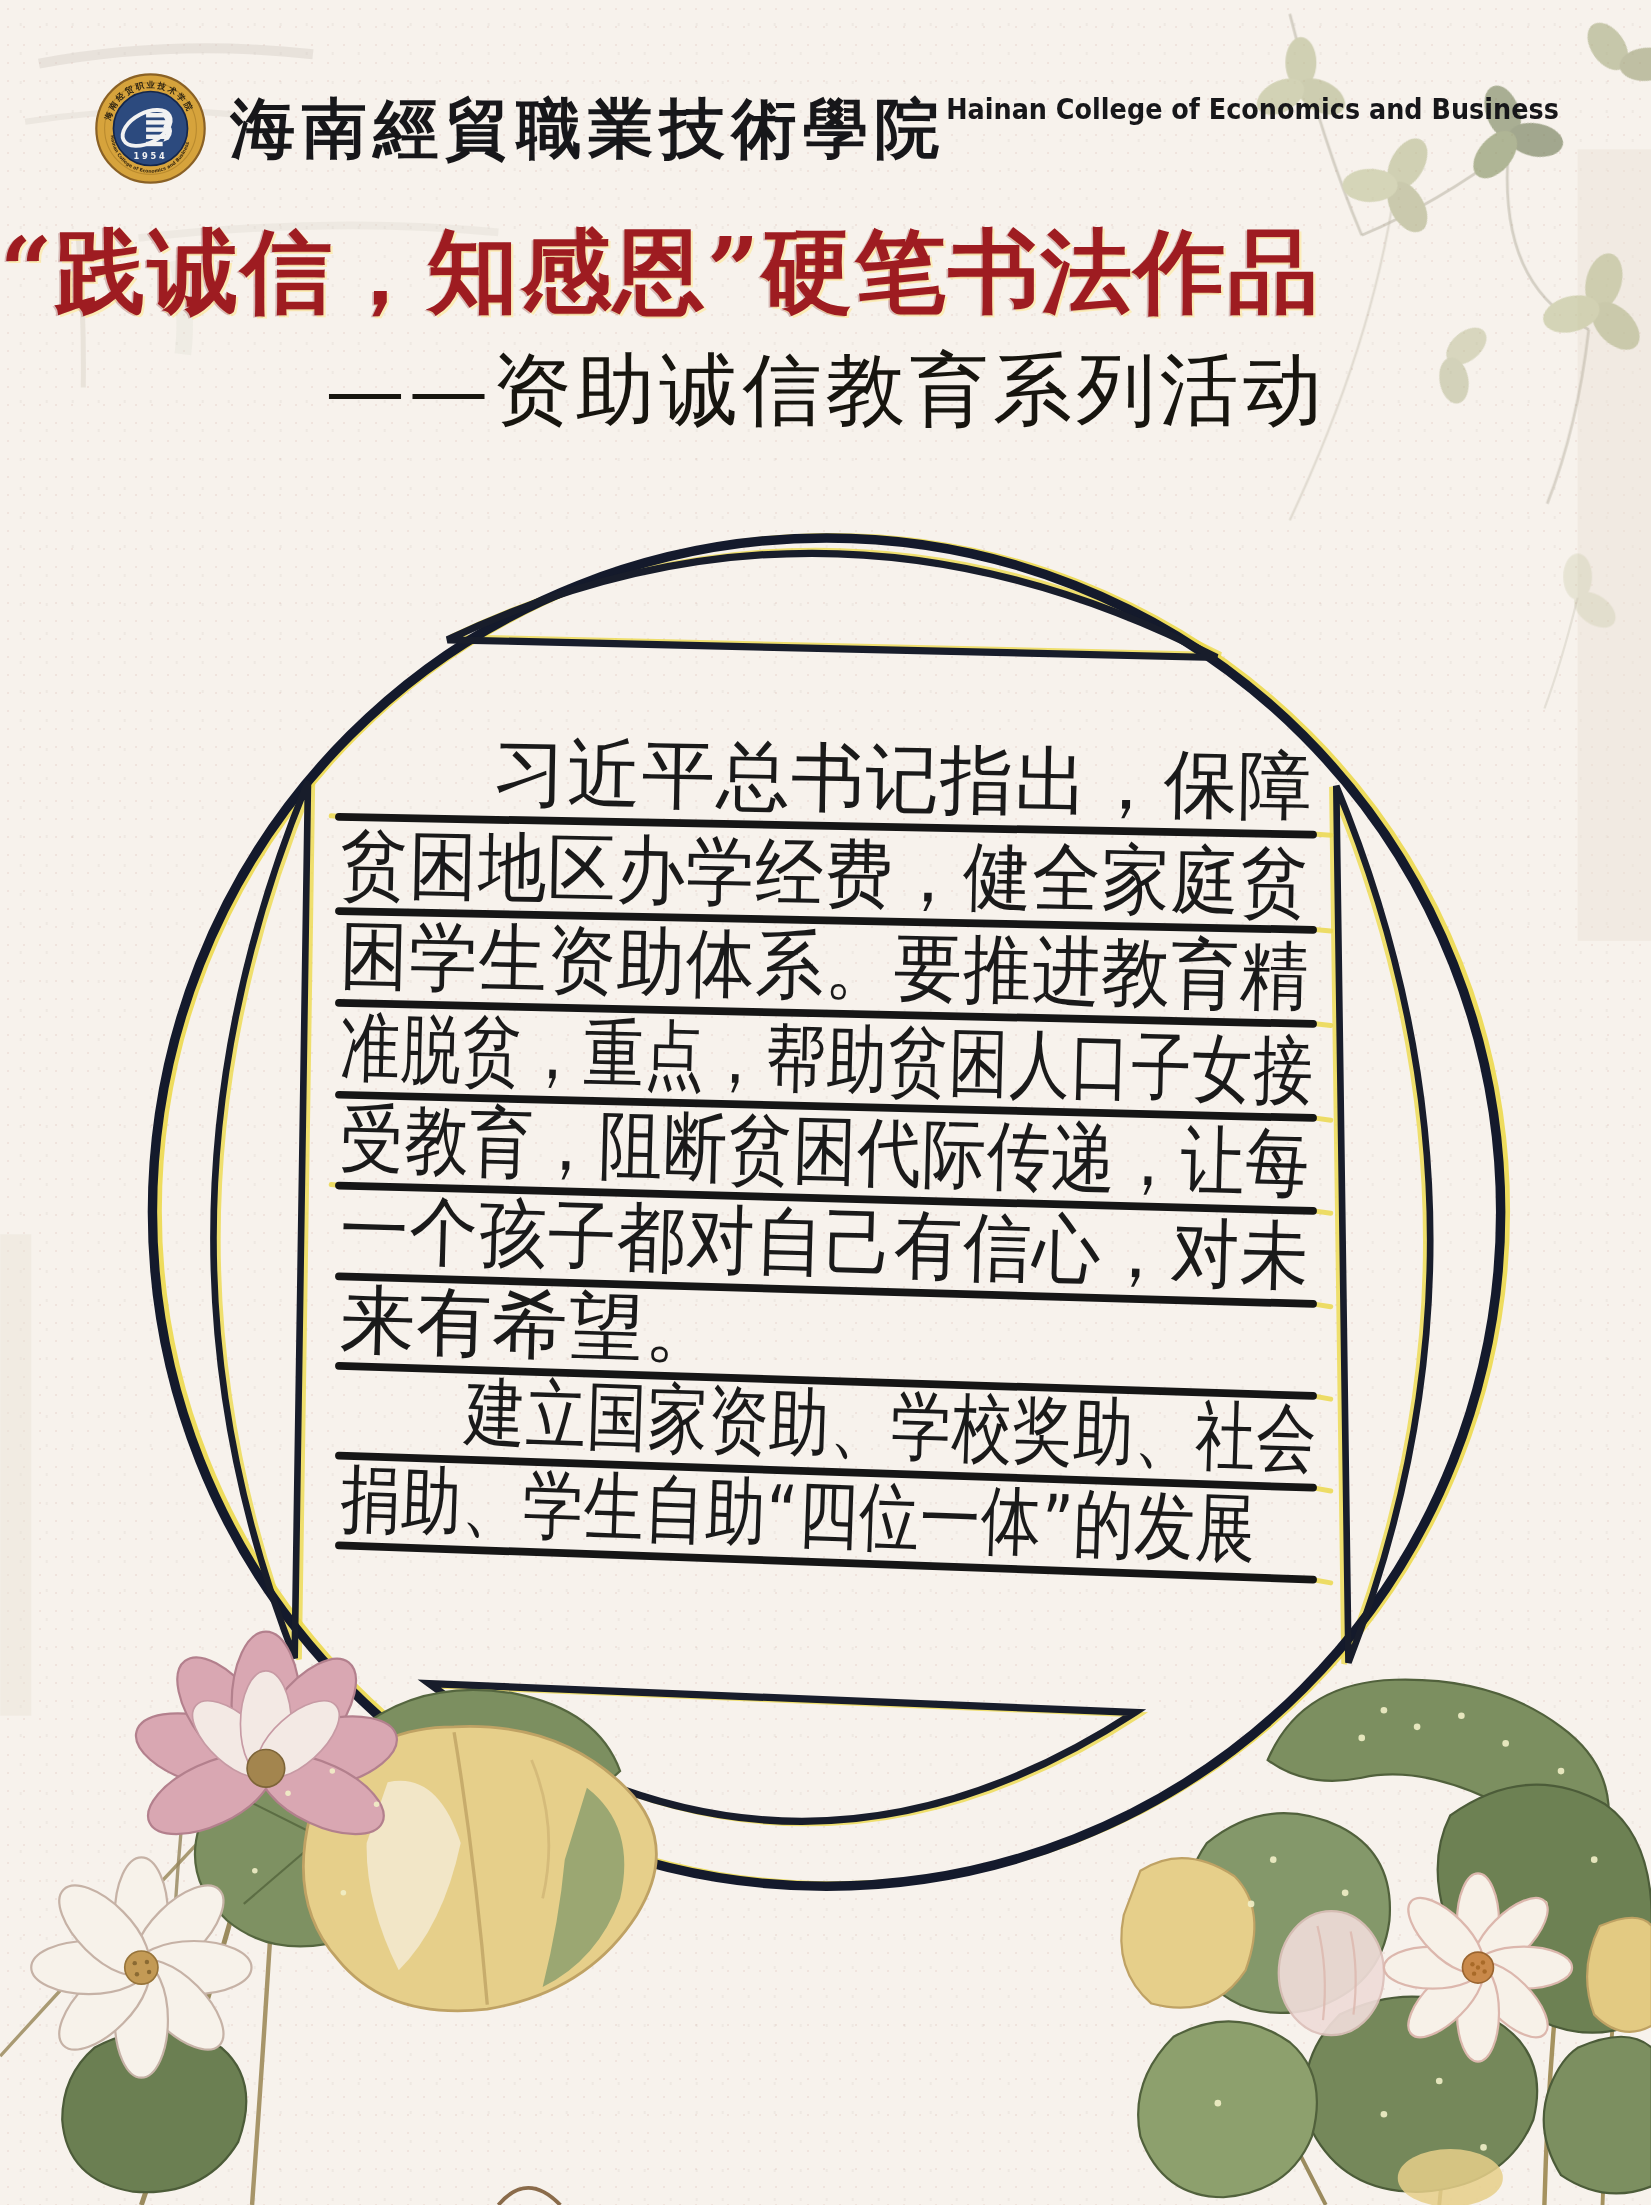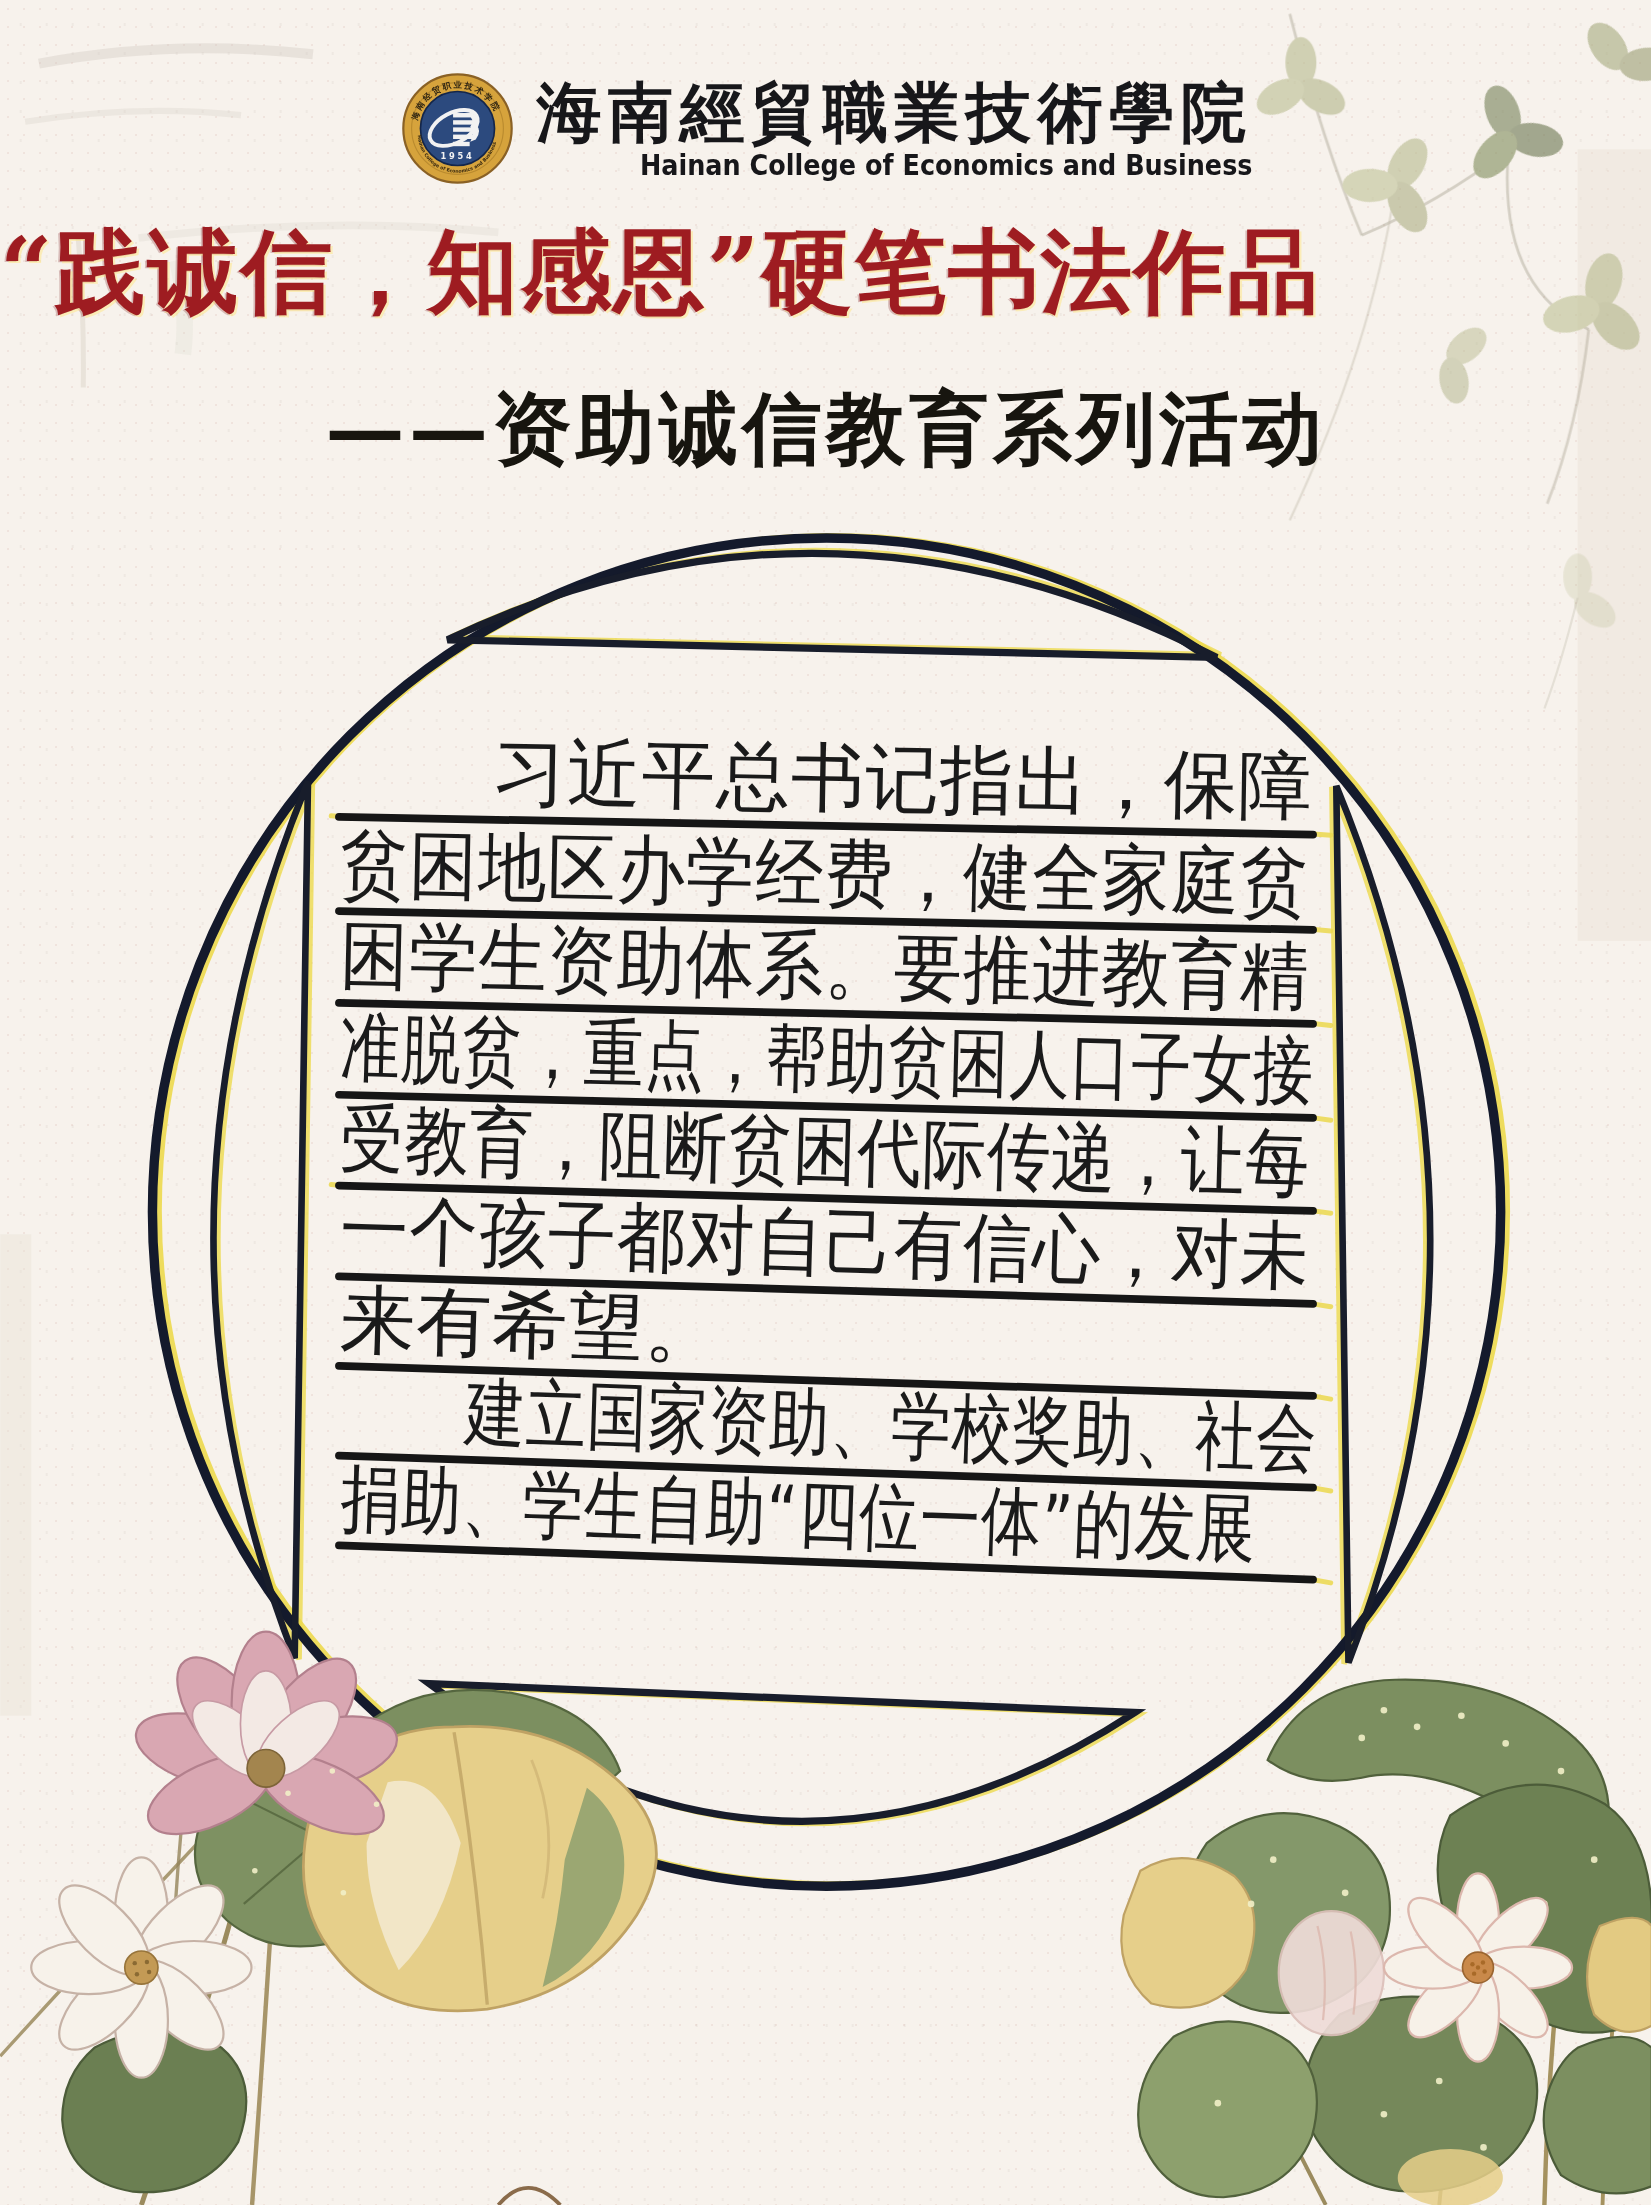--- a/index.html
+++ b/index.html
@@ -20,21 +20,21 @@
     pointer-events:none;
   }
   .art{position:absolute;left:0;top:0;width:1652px;height:2205px;}
 
   
   .header{
     position:absolute;top:71px;left:0;right:0;
     display:flex;justify-content:center;align-items:center;gap:22px;
   }
   .emblem{width:115px;height:115px;flex:0 0 auto;}
-  .names{display:flex;flex-direction:column;align-items:flex-end;}
+  .names{display:flex;flex-direction:row;align-items:flex-start;}
   .zh-name{
     font-family:"DejaVu Serif",serif;
     font-size:65px;font-weight:bold;color:#17171a;
     letter-spacing:6.6px;white-space:nowrap;line-height:1.1;
   }
   .en-name{
     font-size:25.5px;font-weight:bold;color:#17171a;
     letter-spacing:0px;white-space:nowrap;margin-top:1.1px;
     transform:scaleY(1.08);
   }
@@ -44,22 +44,22 @@
     position:absolute;top:211px;left:0;width:100%;
     font-family:"DejaVu Serif",serif;
     font-size:91px;font-weight:bold;color:#9e1c21;
     letter-spacing:2.2px;white-space:nowrap;
     text-shadow:2.2px 2.2px 0 rgba(255,228,120,.45), -1.7px 1.1px 0 rgba(120,20,22,.25);
   }
   .title-sub{
     position:absolute;top:338px;left:0;width:100%;
     text-align:center;
     font-family:"DejaVu Serif",serif;
-    font-size:79px;font-weight:bold;color:#17150f;
-    letter-spacing:4.4px;white-space:nowrap;margin-top:39px;
+    font-size:79px;font-weight:normal;color:#17150f;
+    letter-spacing:4.4px;white-space:nowrap;
   }
 
   
   .hw{
     position:absolute;left:339px;width:976px;height:86px;
     font-size:75px;line-height:83px;color:#1a1a1a;
     white-space:nowrap;
     transform-origin:0 100%;
     font-family:"DejaVu Sans",sans-serif;
     letter-spacing:1.1px;

